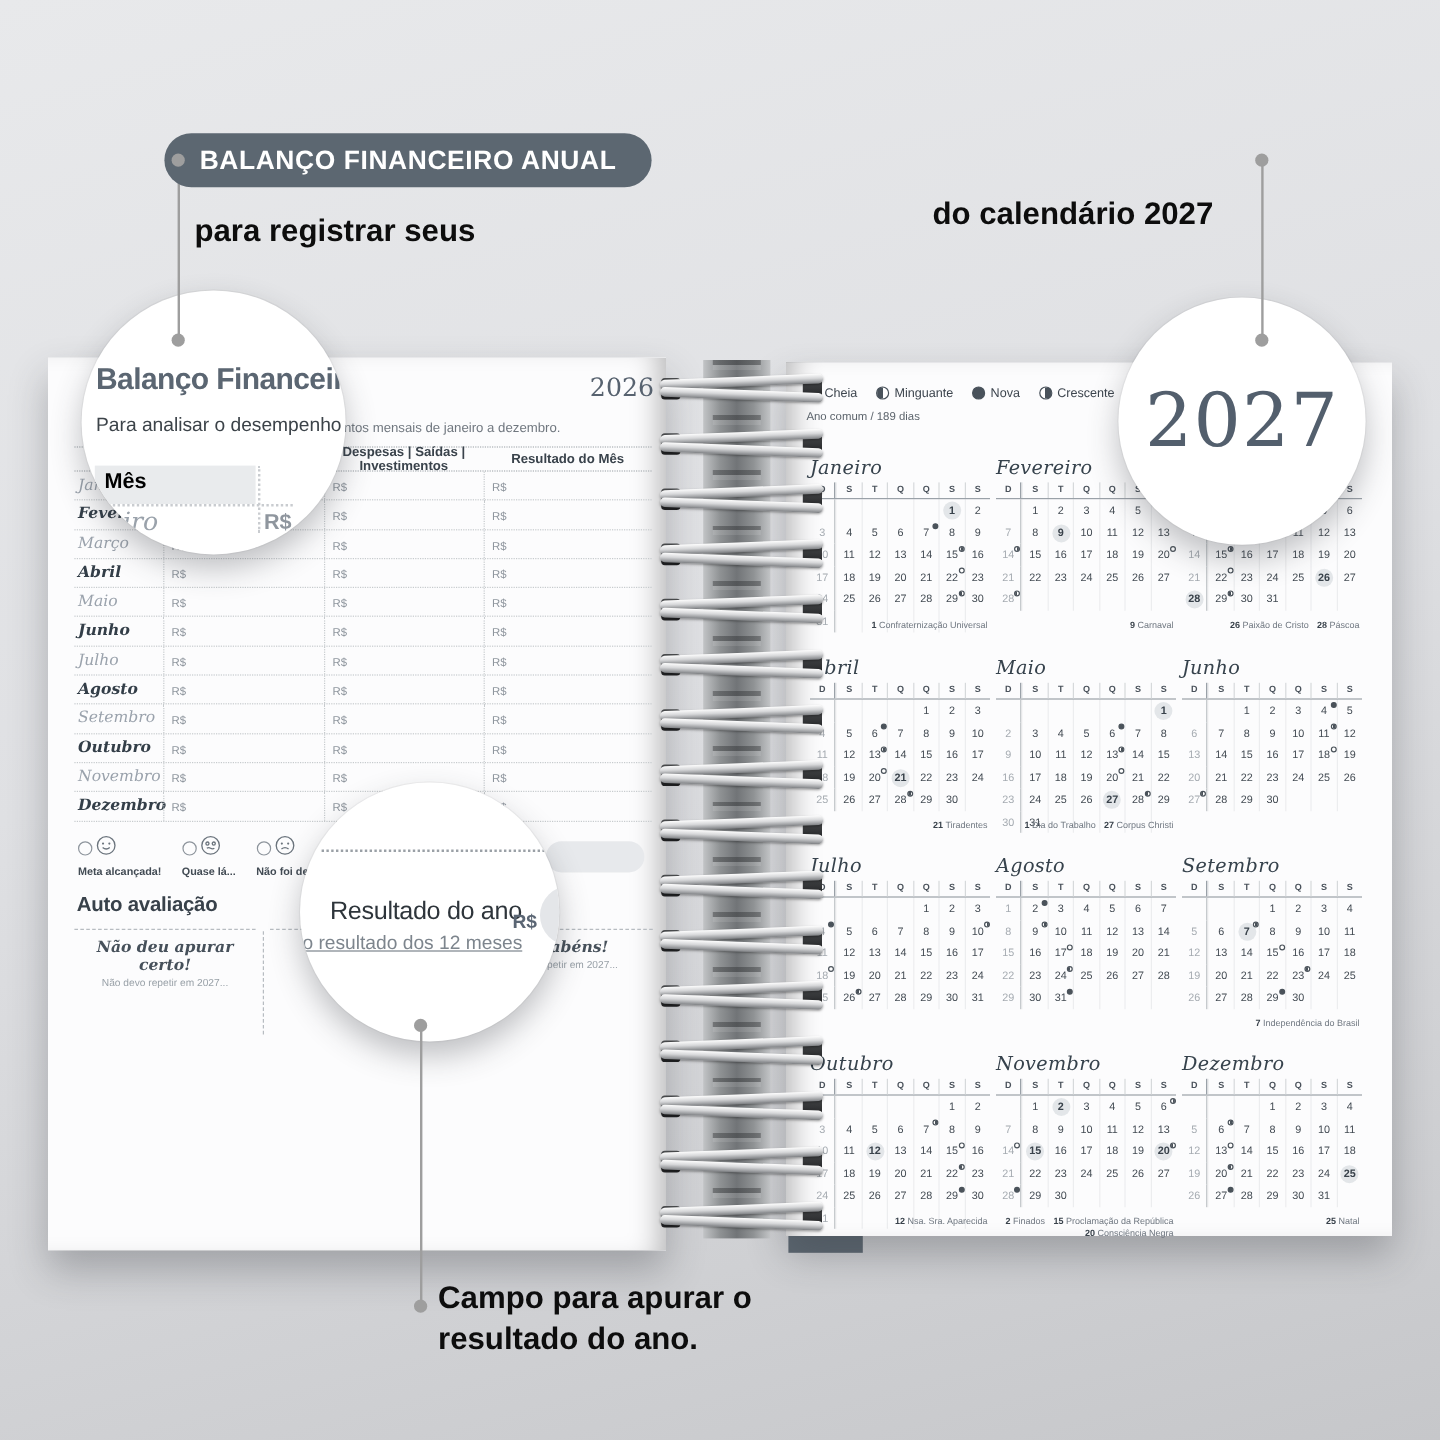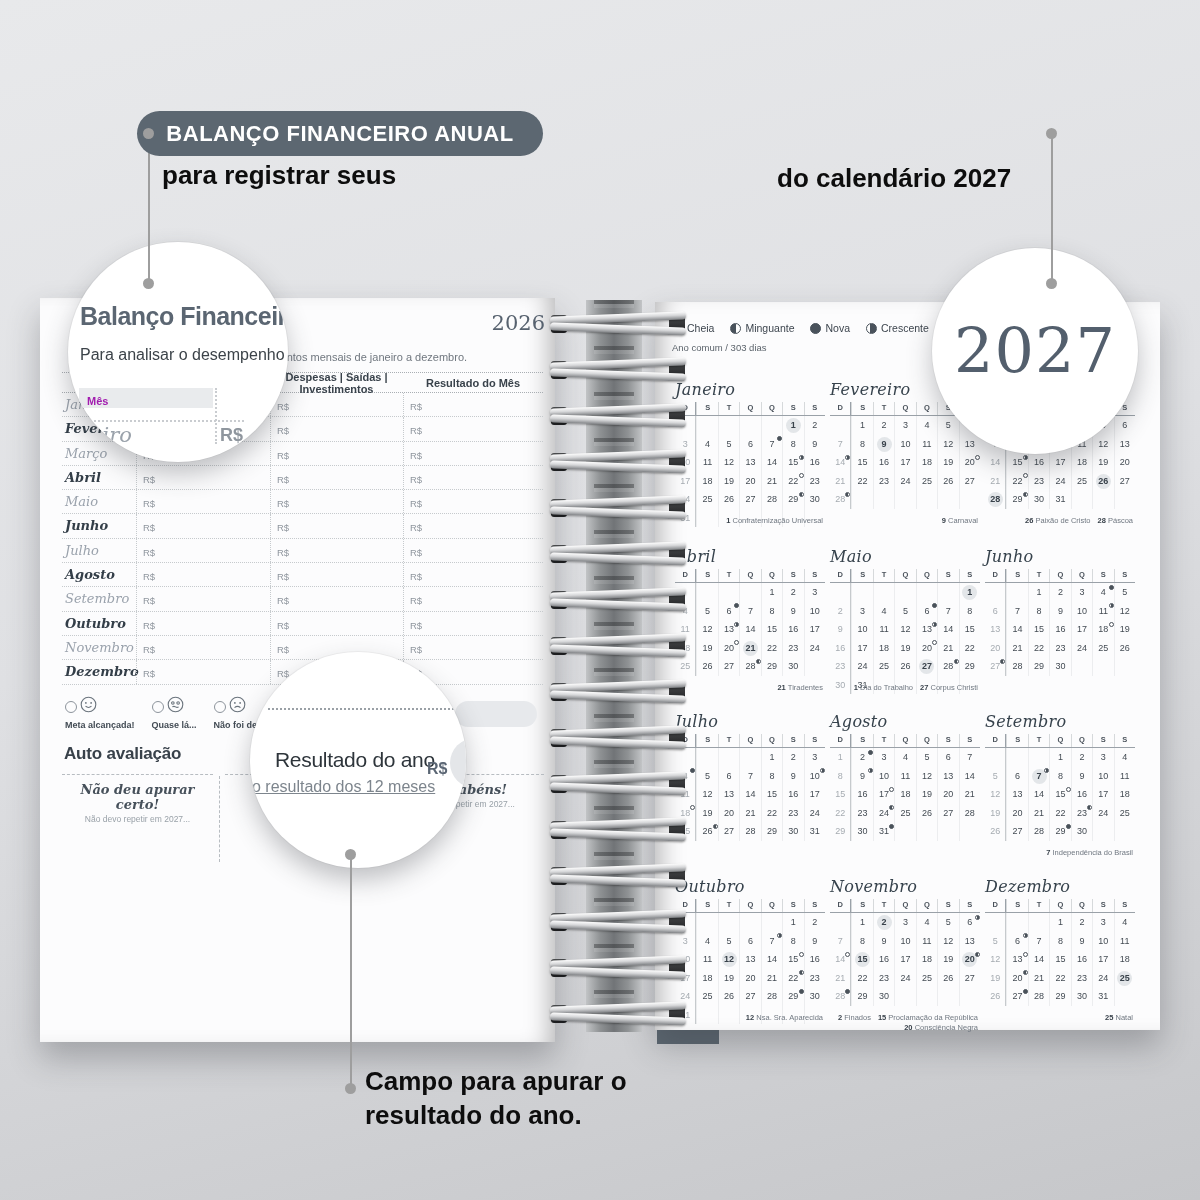--- a/index.html
+++ b/index.html
@@ -53,21 +53,21 @@
   .result-pill{position:absolute;left:415px;top:403px;width:82px;height:26px;border-radius:13px;background:#e7e9ec;}
   .auto-h{position:absolute;left:24px;top:446px;font-size:17px;font-weight:bold;color:#38414a;letter-spacing:-.2px;}
   .eval-box{position:absolute;top:476px;border-top:1.5px dashed #b7bcc1;text-align:center;height:88px;box-sizing:border-box;}
   .eb1{left:22px;width:151px;} .eb2{left:185px;width:160px;} .eb3{left:357px;width:147px;}
   .eval-v{position:absolute;top:478px;height:86px;border-left:1.5px dashed #b7bcc1;}
   .ev1{left:179px;} .ev2{left:351px;}
   .eb-t{font-family:"DejaVu Serif",serif;font-style:italic;font-weight:bold;font-size:13px;color:#46505a;margin-top:7px;}
   .eb-s{font-size:8.5px;color:#99a1a8;margin-top:2px;}
   
   .legend{position:absolute;left:17px;top:20px;display:flex;gap:16px;align-items:center;}
-  .legend-item{display:flex;align-items:center;gap:4px;}
+  .legend-item{display:flex;gap:4px;}
   .mi{width:11px;height:11px;border-radius:50%;border:1.3px solid #49525b;box-sizing:border-box;}
   .mi-cheia{background:#fff;}
   .mi-minguante{background:linear-gradient(90deg,#49525b 50%,#fff 50%);}
   .mi-nova{background:#49525b;}
   .mi-crescente{background:linear-gradient(270deg,#49525b 62%,#fff 38%);}
   .legend-label{font-size:10.5px;color:#3d454e;}
   .year-note{position:absolute;left:17px;top:40px;font-size:9.5px;color:#5b636b;}
   .cal{position:absolute;width:150px;height:152px;}
   .cal-name{font-family:"DejaVu Serif",serif;font-style:italic;font-size:16px;color:#36424c;height:22px;letter-spacing:.3px;}
   .cal-head{display:flex;border-bottom:1px solid #9aa1a8;height:13px;}
@@ -86,35 +86,35 @@
   .m-minguante{background:linear-gradient(90deg,#4a525a 60%,#fff 40%);}
   .cal-foot{position:absolute;left:0;right:2px;top:136px;font-size:7.5px;color:#6f7780;text-align:right;line-height:10px;white-space:nowrap;}
   .cal-foot b{color:#39424b;}
   .fe{margin-left:7px;}
   
   .pill{position:absolute;height:45px;border-radius:22.5px;background:#5c6771;color:#fff;
         font-size:22px;font-weight:bold;letter-spacing:.5px;text-align:center;line-height:45px;z-index:15;}
   .pill-left{left:137px;top:111px;width:406px;}
   .pill-right{left:824px;top:111px;width:246px;height:44px;line-height:44px;}
   .desc{position:absolute;font-size:26px;font-weight:bold;color:#0d0d0d;line-height:33px;z-index:15;}
-  .desc-left{left:162px;top:159px;}
+  .desc-left{left:162px;top:176px;}
   .desc-right{left:777px;top:162px;}
   .caption{position:absolute;left:365px;top:1064px;font-size:26px;font-weight:bold;color:#0d0d0d;line-height:34px;z-index:15;}
   .cline{position:absolute;width:2px;background:#9e9e9e;z-index:12;}
   .cdot{position:absolute;width:11px;height:11px;border-radius:50%;background:#9e9e9e;z-index:16;}
   
   .circle{position:absolute;border-radius:50%;background:#fff;overflow:hidden;z-index:10;
           box-shadow:0 12px 26px rgba(50,54,60,.30), 0 0 0 1px rgba(0,0,0,.04);}
   .circ1{left:68px;top:242px;width:220px;height:220px;}
   .circ2{left:250px;top:652px;width:216px;height:216px;}
   .circ3{left:932px;top:248px;width:206px;height:206px;}
   .c1-title{position:absolute;left:12px;top:60px;font-size:25px;font-weight:bold;color:#5b6672;letter-spacing:-.5px;white-space:nowrap;}
   .c1-sub{position:absolute;left:12px;top:104px;font-size:16px;color:#3c4349;white-space:nowrap;}
-  .c1-mes{position:absolute;left:11px;top:146px;width:134px;height:20px;background:#e9ebed;
-          font-size:11px;font-weight:bold;color:#a21caf;line-height:26px;padding-left:8px;box-sizing:border-box;}
+  .c1-mes{position:absolute;left:11px;top:146px;width:134px;height:32px;background:#e9ebed;
+          font-size:18px;font-weight:bold;color:#000000;line-height:26px;padding-left:8px;box-sizing:border-box;}
   .c1-vline{position:absolute;left:147px;top:146px;height:56px;border-left:2px dotted #c9ccd0;}
   .c1-hline{position:absolute;left:11px;top:178px;width:165px;border-top:2px dotted #c9ccd0;}
   .c1-frag{position:absolute;left:22px;top:181px;font-family:"DejaVu Serif",serif;font-style:italic;font-size:21px;color:#9aa2ab;}
   .c1-rs{position:absolute;left:152px;top:183px;font-size:18px;font-weight:bold;color:#8f969e;}
   .c2-dots{position:absolute;left:18px;top:56px;width:190px;border-top:2px dotted #9aa0a6;}
   .c2-title{position:absolute;left:25px;top:96px;font-size:21px;font-weight:normal;color:#2e353b;letter-spacing:-.3px;white-space:nowrap;}
   .c2-sub{position:absolute;left:2px;top:126px;font-size:16px;color:#7d858d;white-space:nowrap;text-decoration:underline;}
   .c2-rs{position:absolute;left:177px;top:108px;font-size:16px;font-weight:bold;color:#5b6674;}
   .c2-pill{position:absolute;left:200px;top:86px;width:80px;height:50px;border-radius:25px;background:#e4e6e9;}
   .c3-year{position:absolute;left:0;right:0;top:0;bottom:0;text-align:center;line-height:206px;
@@ -280,21 +280,21 @@
         </div>
         <div class="legend-item">
           <div class="mi mi-nova"></div>
           <div class="legend-label">Nova</div>
         </div>
         <div class="legend-item">
           <div class="mi mi-crescente"></div>
           <div class="legend-label">Crescente</div>
         </div>
       </div>
-    <div class="year-note">Ano comum / 303 dias</div>
+    <div class="year-note">Ano comum / 189 dias</div>
     <div>
         <div class="cal" style="left: 20px; top: 78px;">
           <div class="cal-name">Janeiro</div>
           <div class="cal-head">
             <div class="cal-hcell">D</div>
             <div class="cal-hcell">S</div>
             <div class="cal-hcell">T</div>
             <div class="cal-hcell">Q</div>
             <div class="cal-hcell">Q</div>
             <div class="cal-hcell">S</div>

